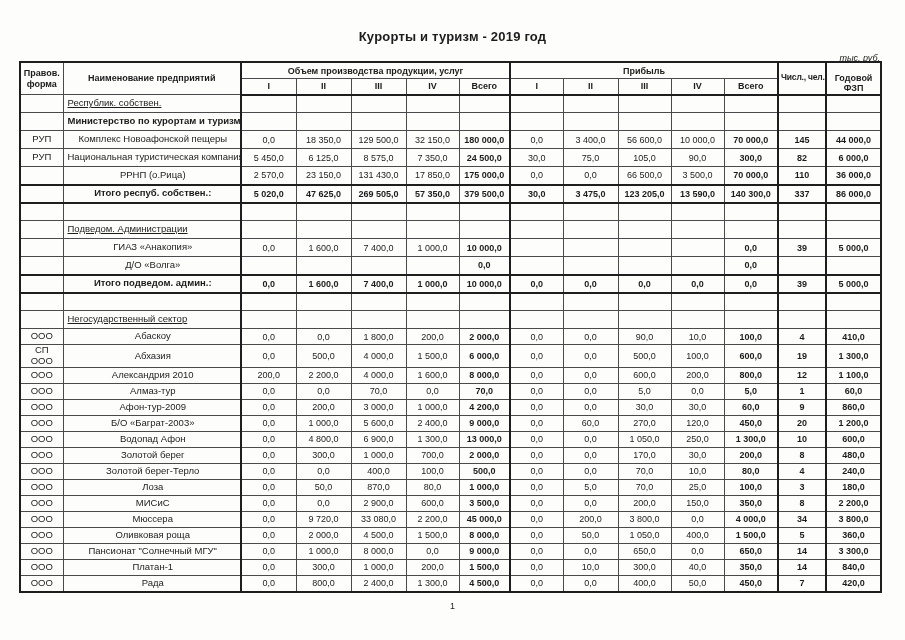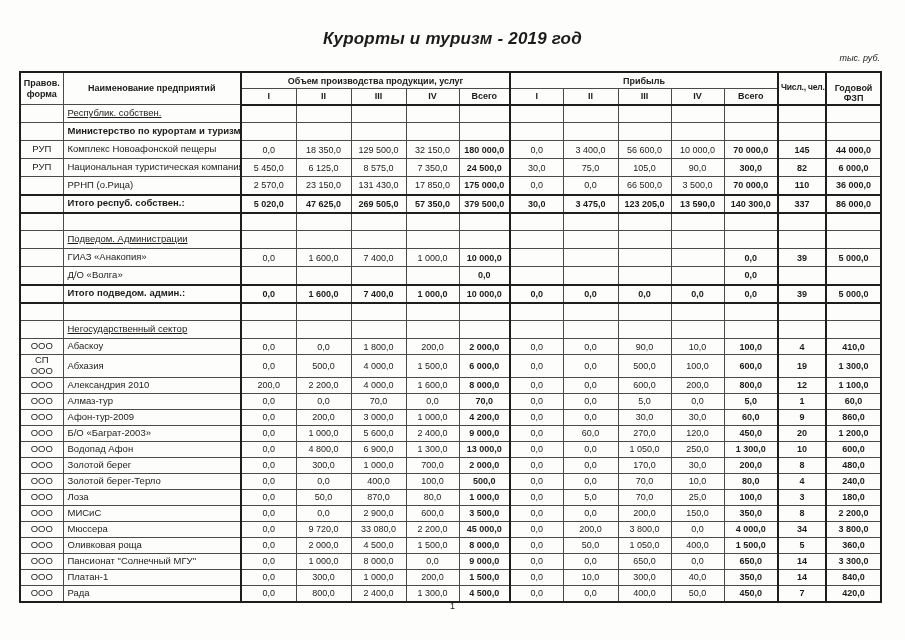--- a/index.html
+++ b/index.html
@@ -14,30 +14,29 @@
     width:905px;height:640px;
     background:var(--paper);
     font-family:"Liberation Sans", sans-serif;
     color:var(--ink);
     position:relative;
     overflow:hidden;
   }
   .title{
     position:absolute;top:29px;left:0;width:905px;
     text-align:center;
-    font-size:17px;font-weight:bold;
+    font-size:13px;font-weight:bold;
     letter-spacing:0.2px;
-    font-style:italic;
   }
   .units{
     position:absolute;top:53px;right:25px;
     font-size:9px;font-style:italic;
   }
   table{
-    position:absolute;left:19px;top:71px;
+    position:absolute;left:19px;top:61px;
     width:861px;
     border-collapse:collapse;
     table-layout:fixed;
     border:2px solid var(--bthick);
   }
   th,td{
     border:1px solid var(--bthin);
     padding:0 2px;
     font-size:9px;
     color:var(--ink);
@@ -51,21 +50,21 @@
   }
   thead tr.hr1{height:16px;}
   thead tr.hr2{height:15px;}
   thead tr.hr2 th{border-bottom:2px solid var(--bthick);}
   th.pre{white-space:pre-line;}
   th.vtop{vertical-align:top;padding-top:10px;border-bottom:2px solid var(--bthick);}
   th.nowrap{white-space:nowrap;font-size:8.5px;letter-spacing:-0.2px;}
   tbody tr{height:18px;}
   tbody tr.compact{height:16px;padding-left:17px;}
   td.c-legal{text-align:center;font-size:9.5px;}
-  td.c-name{text-align:left;padding-left:4px;font-size:9.5px;white-space:nowrap;}
+  td.c-name{text-align:center;padding-left:4px;font-size:9.5px;white-space:nowrap;}
   td.c-num{text-align:center;font-size:9px;white-space:nowrap;}
   td.b{font-weight:bold;}
   .gl{border-left:2px solid var(--bthick);}
   td.sec-cu{text-align:left;text-decoration:underline;}
   td.sec-cb{text-align:center;font-weight:bold;}
   td.sec-lu{text-align:left;text-decoration:underline;}
   tr.rt-total td{
     border-top:2px solid var(--bthick);
     border-bottom:2px solid var(--bthick);
     font-weight:bold;

